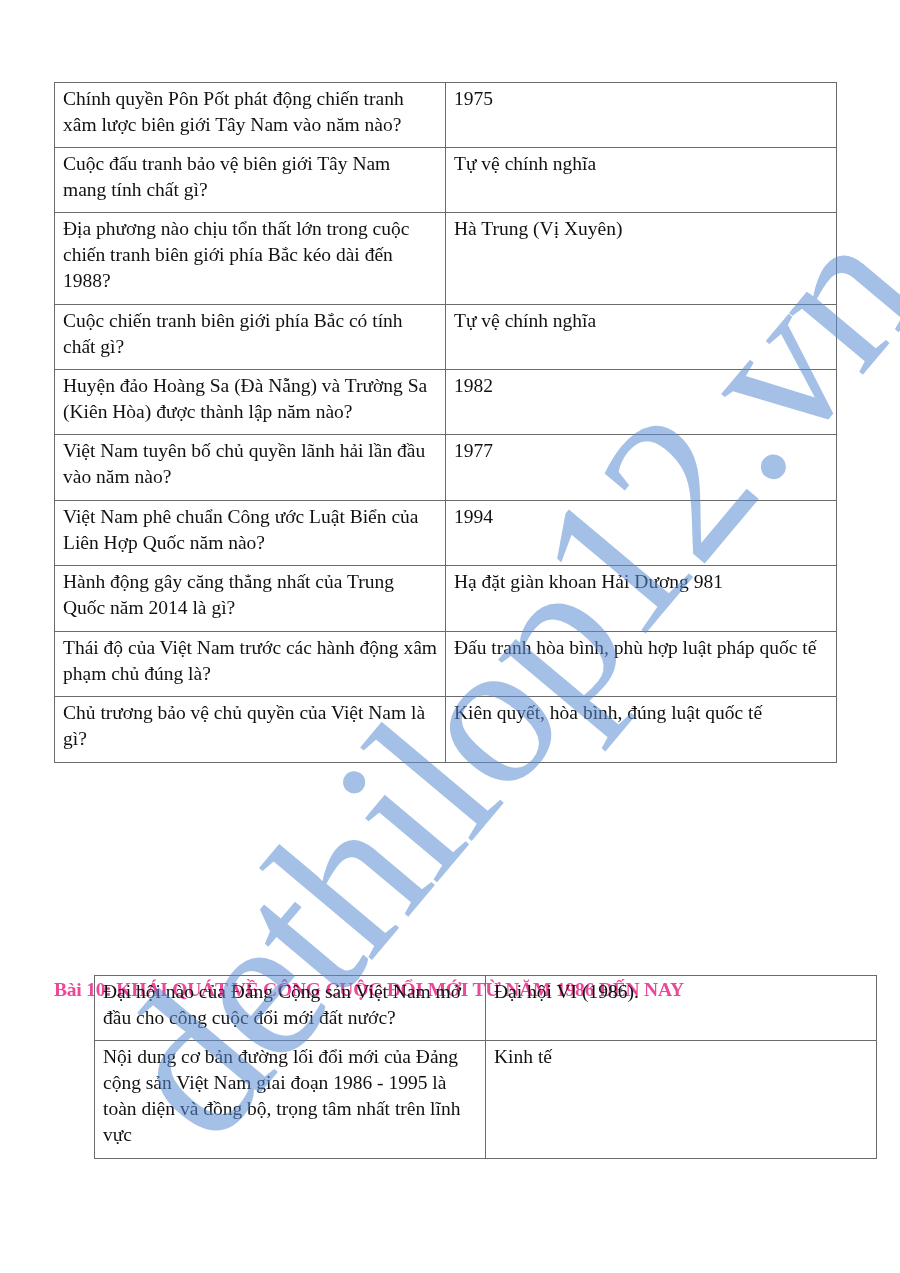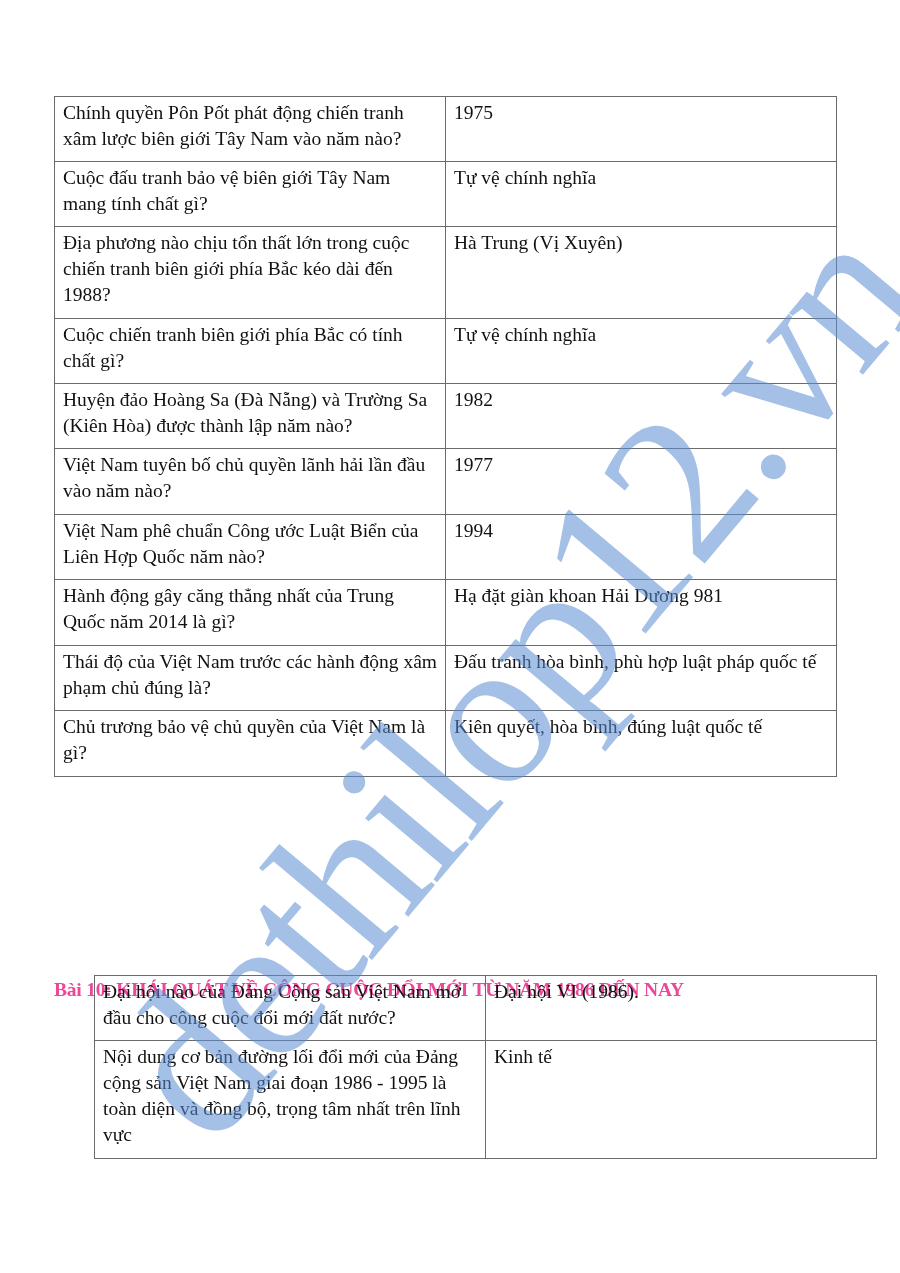--- a/index.html
+++ b/index.html
@@ -14,21 +14,21 @@
       font-size: 19.5px; line-height: 26px;
     }
     .qa-table td {
       border: 1px solid #6b6b6b;
       vertical-align: top;
       padding: 3px 8px 6px 8px;
       box-sizing: border-box;
     }
     .qa-table col.q { width: 391px; }
     .qa-table col.a { width: 391px; }
-    #table1 { top: 96px; }
+    #table1 { top: 82px; }
     #table2 { top: 975px; margin-left: 40px; }
     .section-heading {
       position: absolute; left: 54px; top: 979px;
       font-family: "Liberation Serif", "DejaVu Serif", serif;
       font-weight: bold; font-size: 19.5px; color: #ec4899;
       white-space: nowrap; letter-spacing: -0.2px;
     }
     .watermark {
       position: absolute; left: 0; top: 0; width: 900px; height: 1273px;
       pointer-events: none; overflow: hidden;

